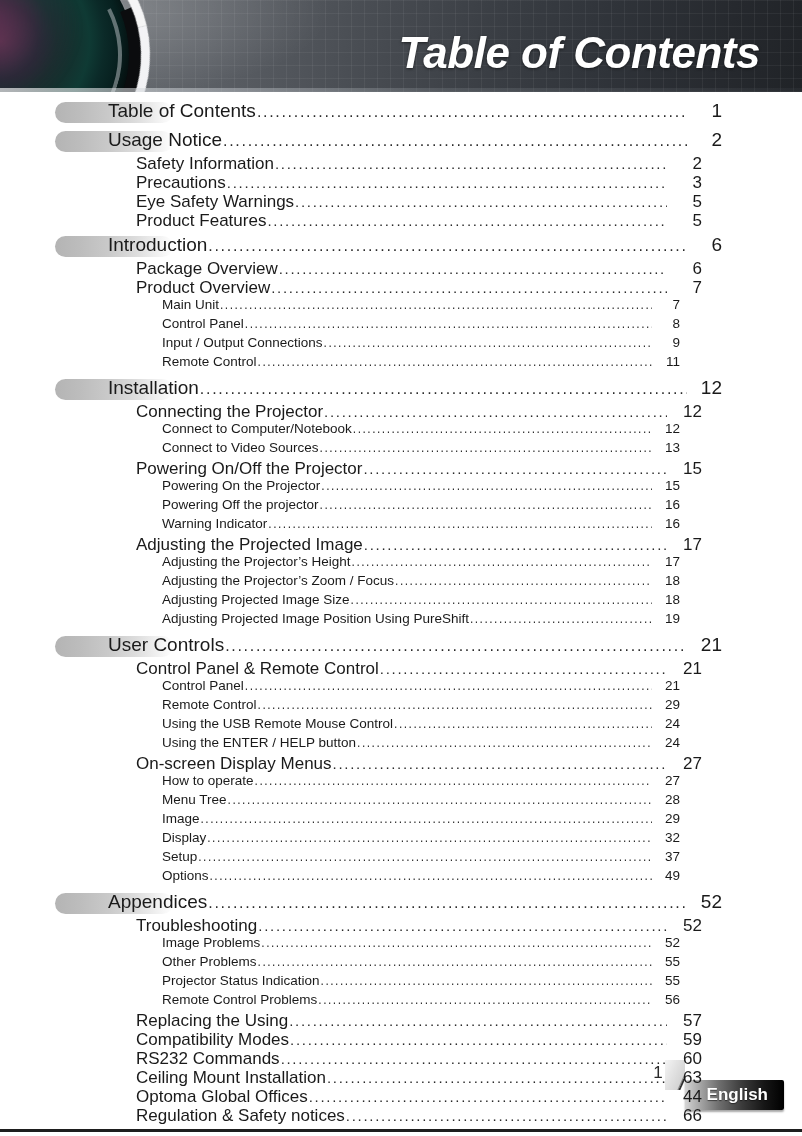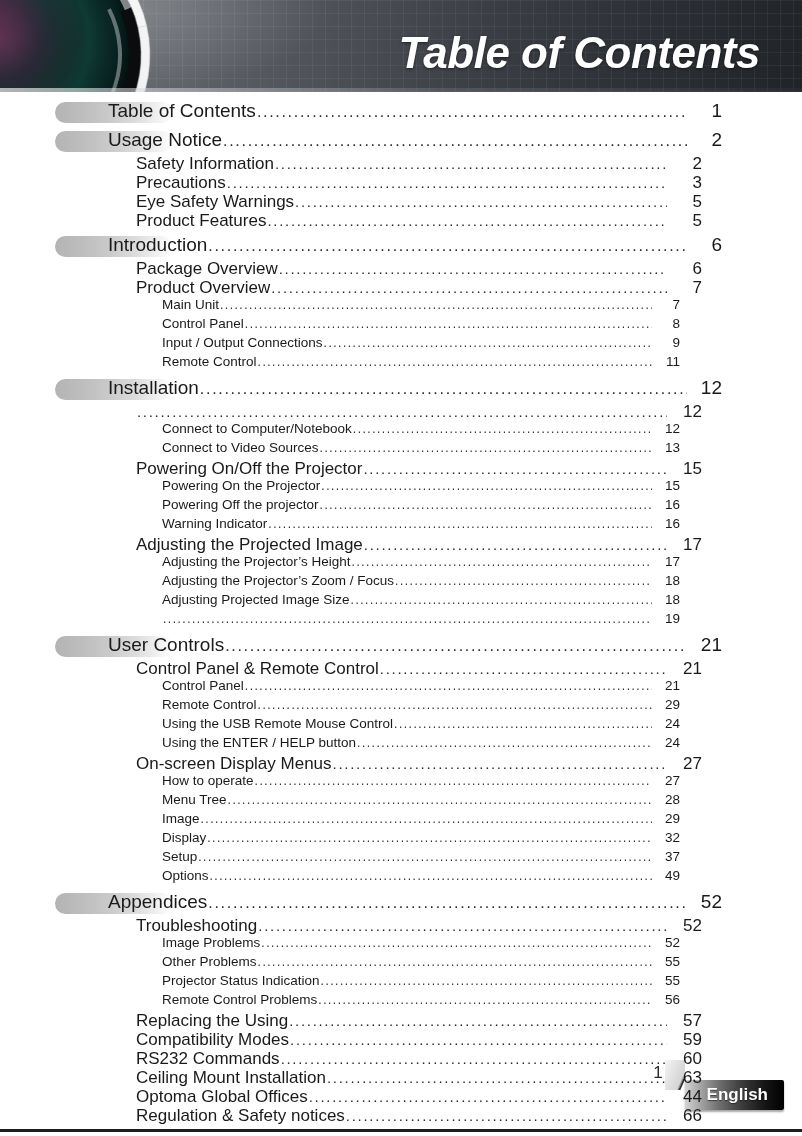--- a/index.html
+++ b/index.html
@@ -395,20 +395,21 @@
       <span class="page">11</span>
     </div>
     <div class="gap4"></div>
     <div class="row lvl1">
       <div class="pill"></div>
       <span class="label">Installation</span>
       <span class="dots">................................................................................................................................................................</span>
       <span class="page">12</span>
     </div>
     <div class="row lvl2">
+      <span class="label">Connecting the Projector</span>
       <span class="dots">................................................................................................................................................................</span>
       <span class="page">12</span>
     </div>
     <div class="row lvl3">
       <span class="label">Connect to Computer/Notebook</span>
       <span class="dots">................................................................................................................................................................</span>
       <span class="page">12</span>
     </div>
     <div class="row lvl3">
       <span class="label">Connect to Video Sources</span>
@@ -449,20 +450,21 @@
       <span class="label">Adjusting the Projector’s Zoom / Focus</span>
       <span class="dots">................................................................................................................................................................</span>
       <span class="page">18</span>
     </div>
     <div class="row lvl3">
       <span class="label">Adjusting Projected Image Size</span>
       <span class="dots">................................................................................................................................................................</span>
       <span class="page">18</span>
     </div>
     <div class="row lvl3">
+      <span class="label">Adjusting Projected Image Position Using PureShift</span>
       <span class="dots">................................................................................................................................................................</span>
       <span class="page">19</span>
     </div>
     <div class="gap4"></div>
     <div class="row lvl1">
       <div class="pill"></div>
       <span class="label">User Controls</span>
       <span class="dots">................................................................................................................................................................</span>
       <span class="page">21</span>
     </div>

